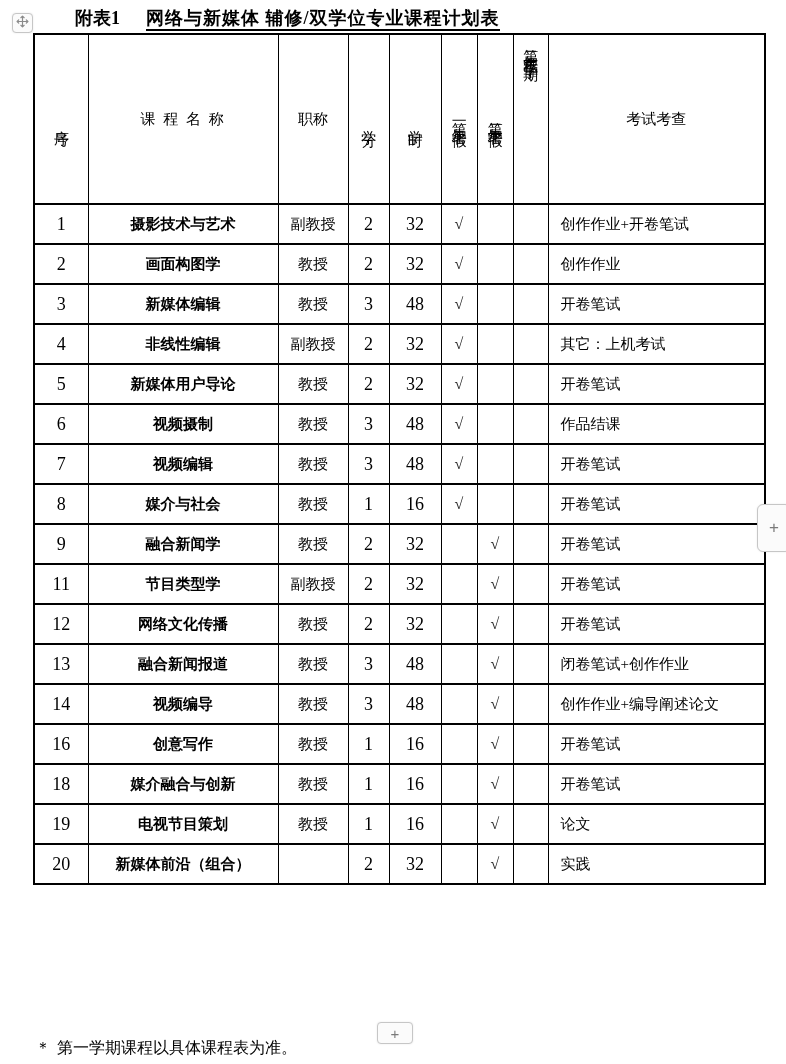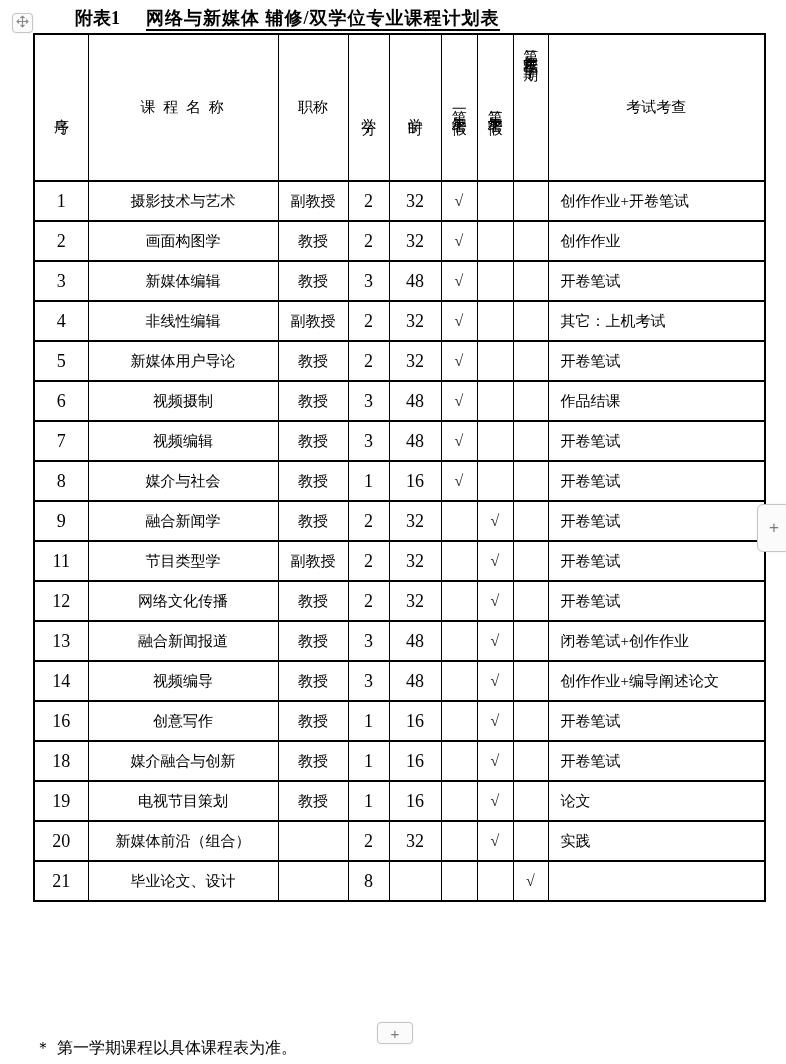--- a/index.html
+++ b/index.html
@@ -16,32 +16,32 @@
   table.course-table {
     position:absolute; left:33px; top:33px;
     border-collapse:collapse; table-layout:fixed; width:731px;
     border:2px solid #000;
   }
   .course-table th, .course-table td {
     border:1px solid #000; border-top-width:2px; border-bottom-width:2px;
     text-align:center; vertical-align:middle;
     font-weight:normal; font-size:15px; overflow:hidden;
   }
-  .course-table thead tr { height:147px;padding-left:24px; }
+  .course-table thead tr { height:170px;padding-left:24px; }
   .course-table tbody tr { height:40px; }
   th .vtext {
     display:inline-block; writing-mode:vertical-rl; text-orientation:upright;
     letter-spacing:3px; line-height:1.1; font-size:15px;
   }
   th.hdr-fall { vertical-align:top; padding-top:2px; }
   .hdr-course { letter-spacing:2px; }
   td.num { font-size:18px; font-family:"Liberation Serif","DejaVu Serif",serif; }
   td.check { font-size:16px; color:#1f1f1f; }
   td.exam { text-align:left; padding-left:12px; }
-  td.course-cell { font-size:15px; }
+  td.course-cell { font-size:15px;font-weight:bold; }
   
   .footnote { position:absolute; left:35px; top:1038px; font-size:16px; display:flex; }
   .footnote .marker { width:22px; }
   
   .widget {
     position:absolute; background:#fbfbfb; border:1px solid #c6c6c6; border-radius:4px;
     display:flex; align-items:center; justify-content:center; color:#7a7a7a;
     box-shadow:0 0 2px rgba(0,0,0,0.10); cursor:pointer;
     font-family:"Liberation Sans","DejaVu Sans",sans-serif;
   }
@@ -277,31 +277,20 @@
       <td class="num">20</td>
       <td class="course-cell">新媒体前沿（组合）</td>
       <td></td>
       <td class="num">2</td>
       <td class="num">32</td>
       <td class="check"></td>
       <td class="check">√</td>
       <td class="check"></td>
       <td class="exam">实践</td>
     </tr>
-        <tr>
-      <td class="num">21</td>
-      <td class="course-cell">毕业论文、设计</td>
-      <td></td>
-      <td class="num">8</td>
-      <td class="num"></td>
-      <td class="check"></td>
-      <td class="check"></td>
-      <td class="check">√</td>
-      <td class="exam"></td>
-    </tr>
       </tbody>
   </table>
 
   <div class="footnote">
     <span class="marker">＊</span>
     <span>第一学期课程以具体课程表为准。</span>
   </div>
 
   <div class="widget plus-right">
     <span>+</span>

